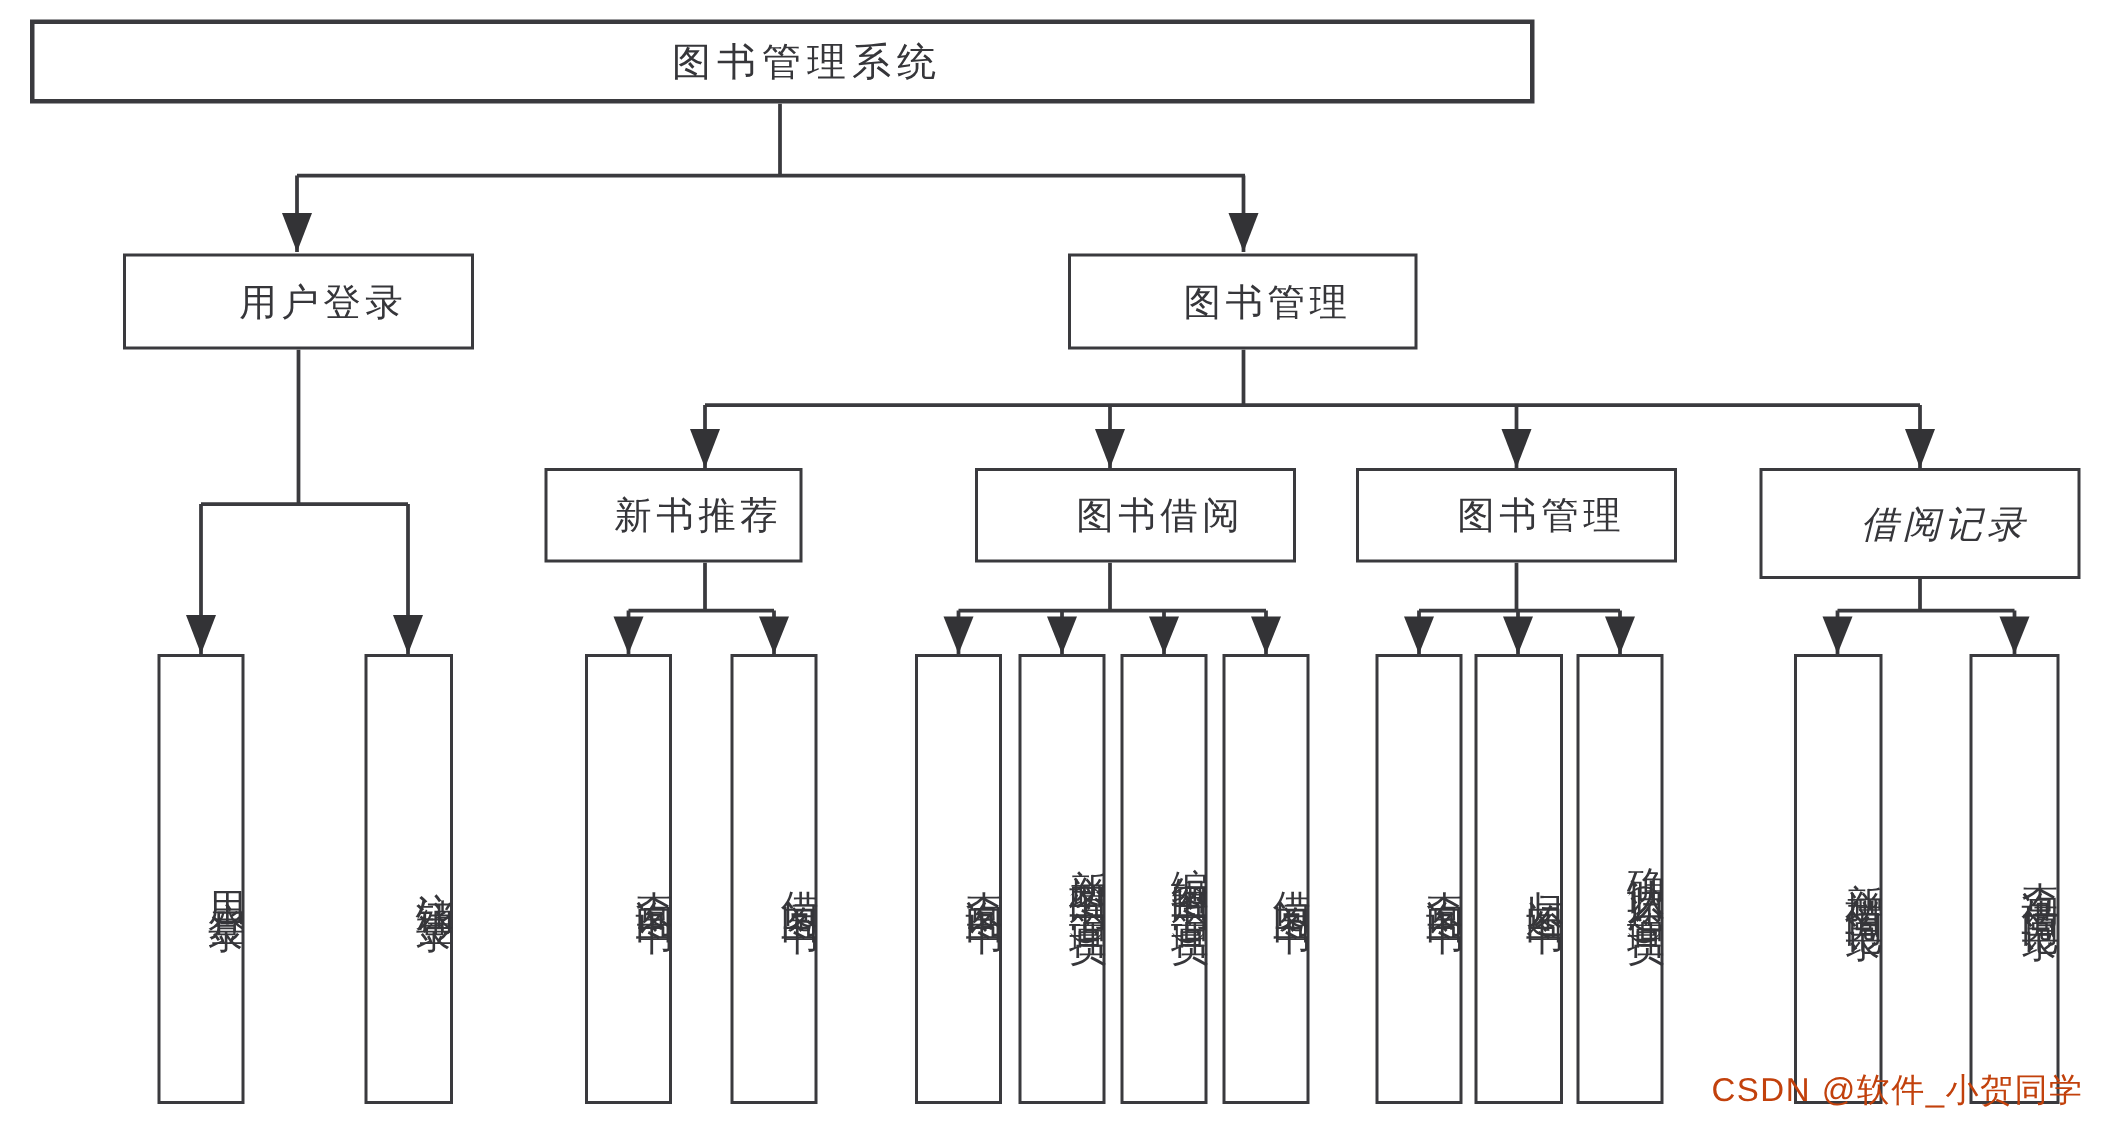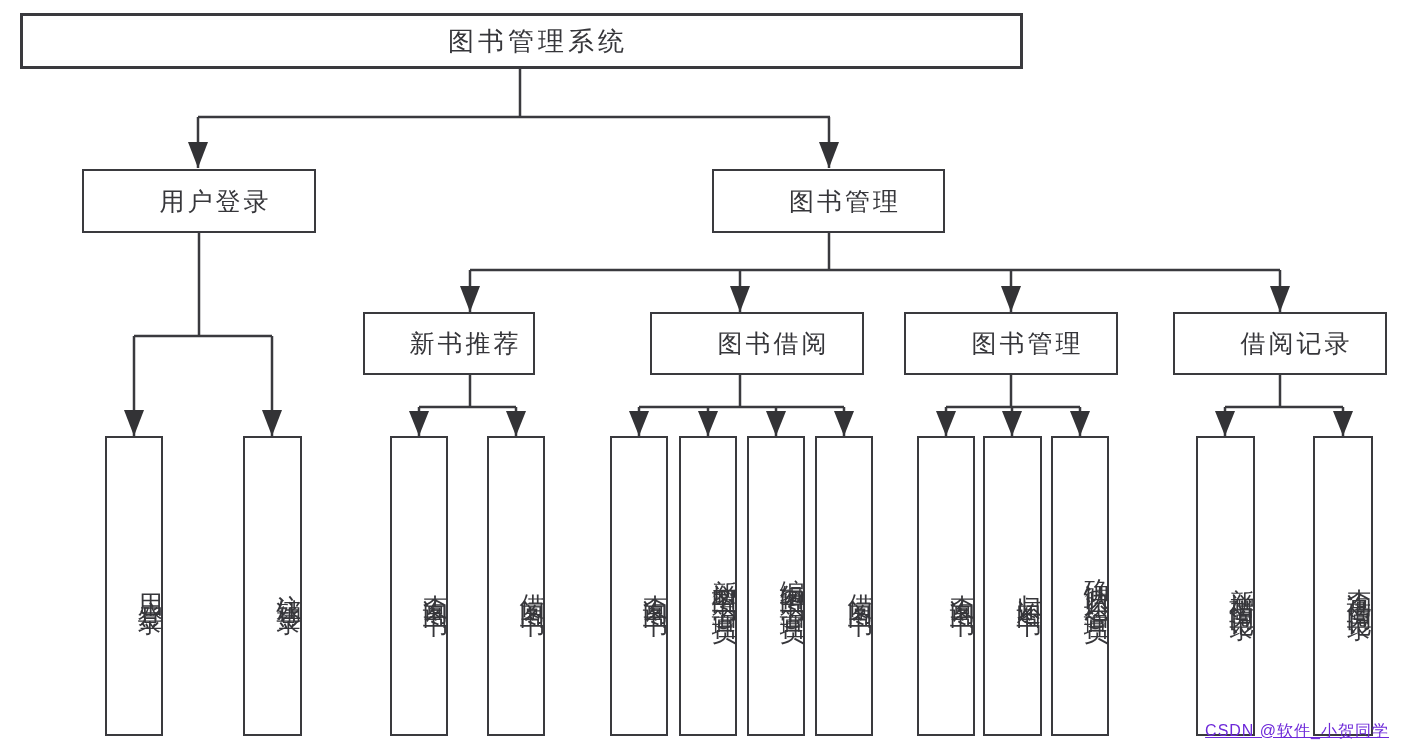--- a/index.html
+++ b/index.html
@@ -18,21 +18,21 @@
     padding-left:33px;
   }
   .box.root{border-width:3px;font-size:26px;letter-spacing:4px;}
   .box.h{font-size:25px;letter-spacing:3px;}
   .box.v span{
     writing-mode:vertical-rl;text-orientation:mixed;
     font-size:25px;letter-spacing:6px;line-height:1.05;
   }
   .watermark{
     position:absolute;right:16px;bottom:5px;
-    font-size:16px;color:#6d28d9;letter-spacing:1px;white-space:nowrap;text-decoration:underline;
+    font-size:22px;color:#c2410c;letter-spacing:1px;white-space:nowrap;
   }
 </style>
 </head>
 <body>
 
 <div id="stage">
 
   <svg class="edges" width="1405" height="747" viewBox="0 0 1405 747">
 
     <g>
@@ -122,21 +122,21 @@
 
   <div class="box h" style="left:363px;top:312px;width:172px;height:63px;">
     <span>新书推荐</span>
   </div>
   <div class="box h" style="left:633px;top:312px;width:214px;height:63px;margin-left:17px;">
     <span>图书借阅</span>
   </div>
   <div class="box h" style="left:904px;top:312px;width:214px;height:63px;">
     <span>图书管理</span>
   </div>
-  <div class="box h" style="left:1173px;top:312px;width:214px;height:63px;">
+  <div class="box h" style="left:1173px;top:312px;width:214px;height:74px;font-style:italic;">
     <span>借阅记录</span>
   </div>
 
   <div class="box v" style="left:105px;top:436px;width:58px;height:300px;">
     <span>用户登录</span>
   </div>
   <div class="box v" style="left:243px;top:436px;width:59px;height:300px;">
     <span>注销登录</span>
   </div>
 

